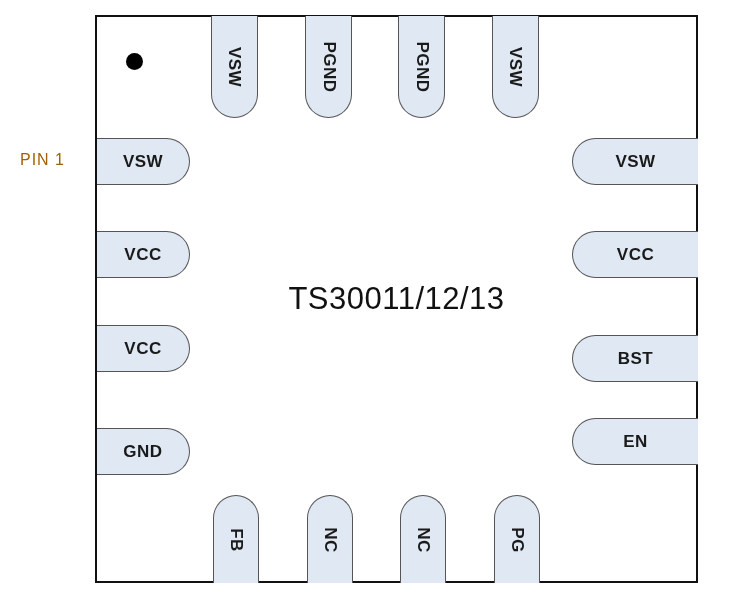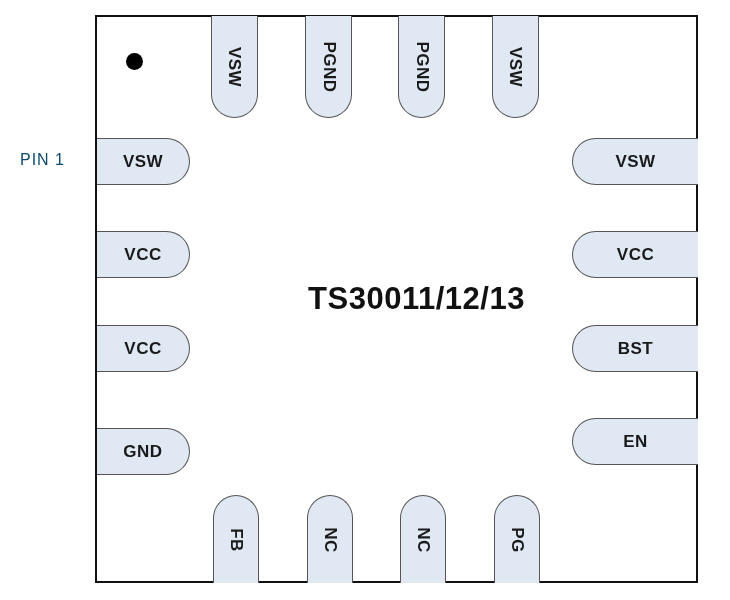--- a/index.html
+++ b/index.html
@@ -81,34 +81,33 @@
     width: 17px;
     height: 17px;
     border-radius: 50%;
     background: #000000;
   }
   .pin1-label {
     position: absolute;
     left: 20px;
     top: 151px;
     font-size: 16px;
-    color: #0c4a6e;
+    color: #a16207;
     letter-spacing: 1px;
   }
   .chip-title {
     position: absolute;
     left: 95px;
     top: 281px;
     width: 603px;
     text-align: center;
-    font-weight: bold;
+    font-weight: normal;
     font-size: 31px;
     color: #111111;
     letter-spacing: 0.5px;
-    margin-left: 20px;
   }
 </style>
 </head>
 <body>
 
 <div class="stage">
 
   <div class="chip-body"></div>
 
   <div class="pin1-dot"></div>
@@ -142,21 +141,21 @@
   <div class="pin pin-left" style="top:428px">
     <span>GND</span>
   </div>
 
   <div class="pin pin-right" style="top:138px">
     <span>VSW</span>
   </div>
   <div class="pin pin-right" style="top:231px">
     <span>VCC</span>
   </div>
-  <div class="pin pin-right" style="top:325px">
+  <div class="pin pin-right" style="top:335px">
     <span>BST</span>
   </div>
   <div class="pin pin-right" style="top:418px">
     <span>EN</span>
   </div>
 
   <div class="pin pin-bottom pin-v" style="left:213px">
     <span>FB</span>
   </div>
   <div class="pin pin-bottom pin-v" style="left:307px">

